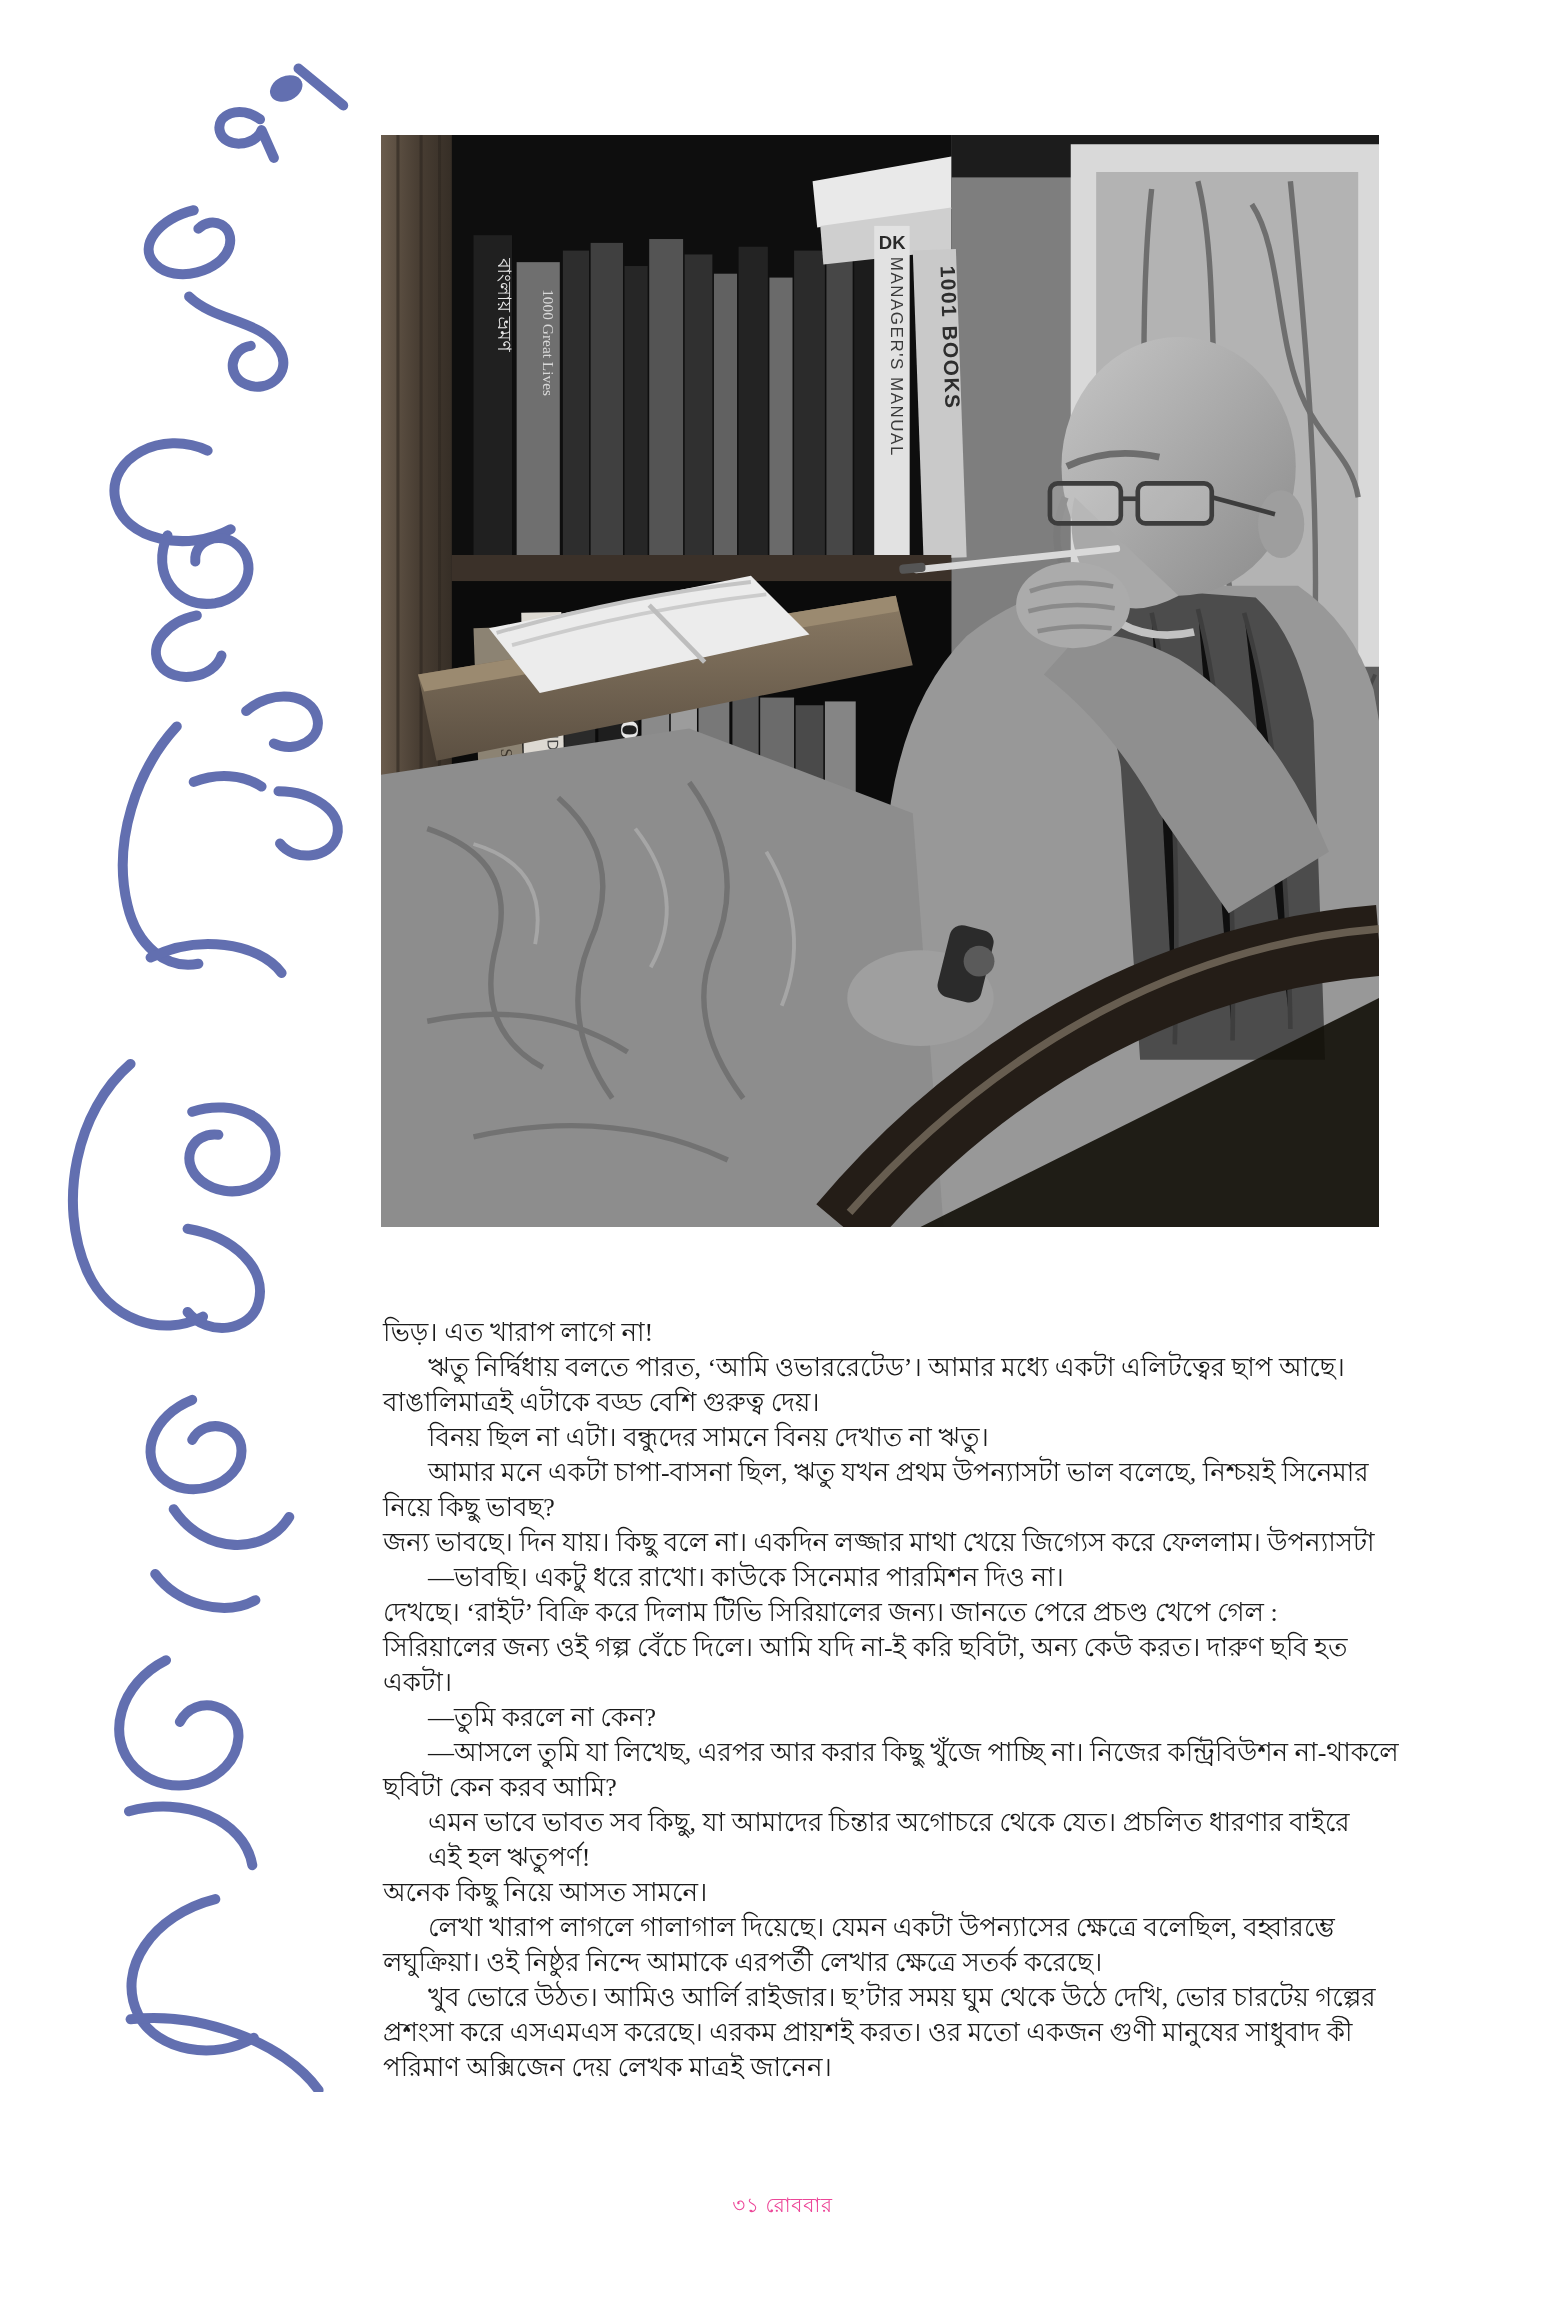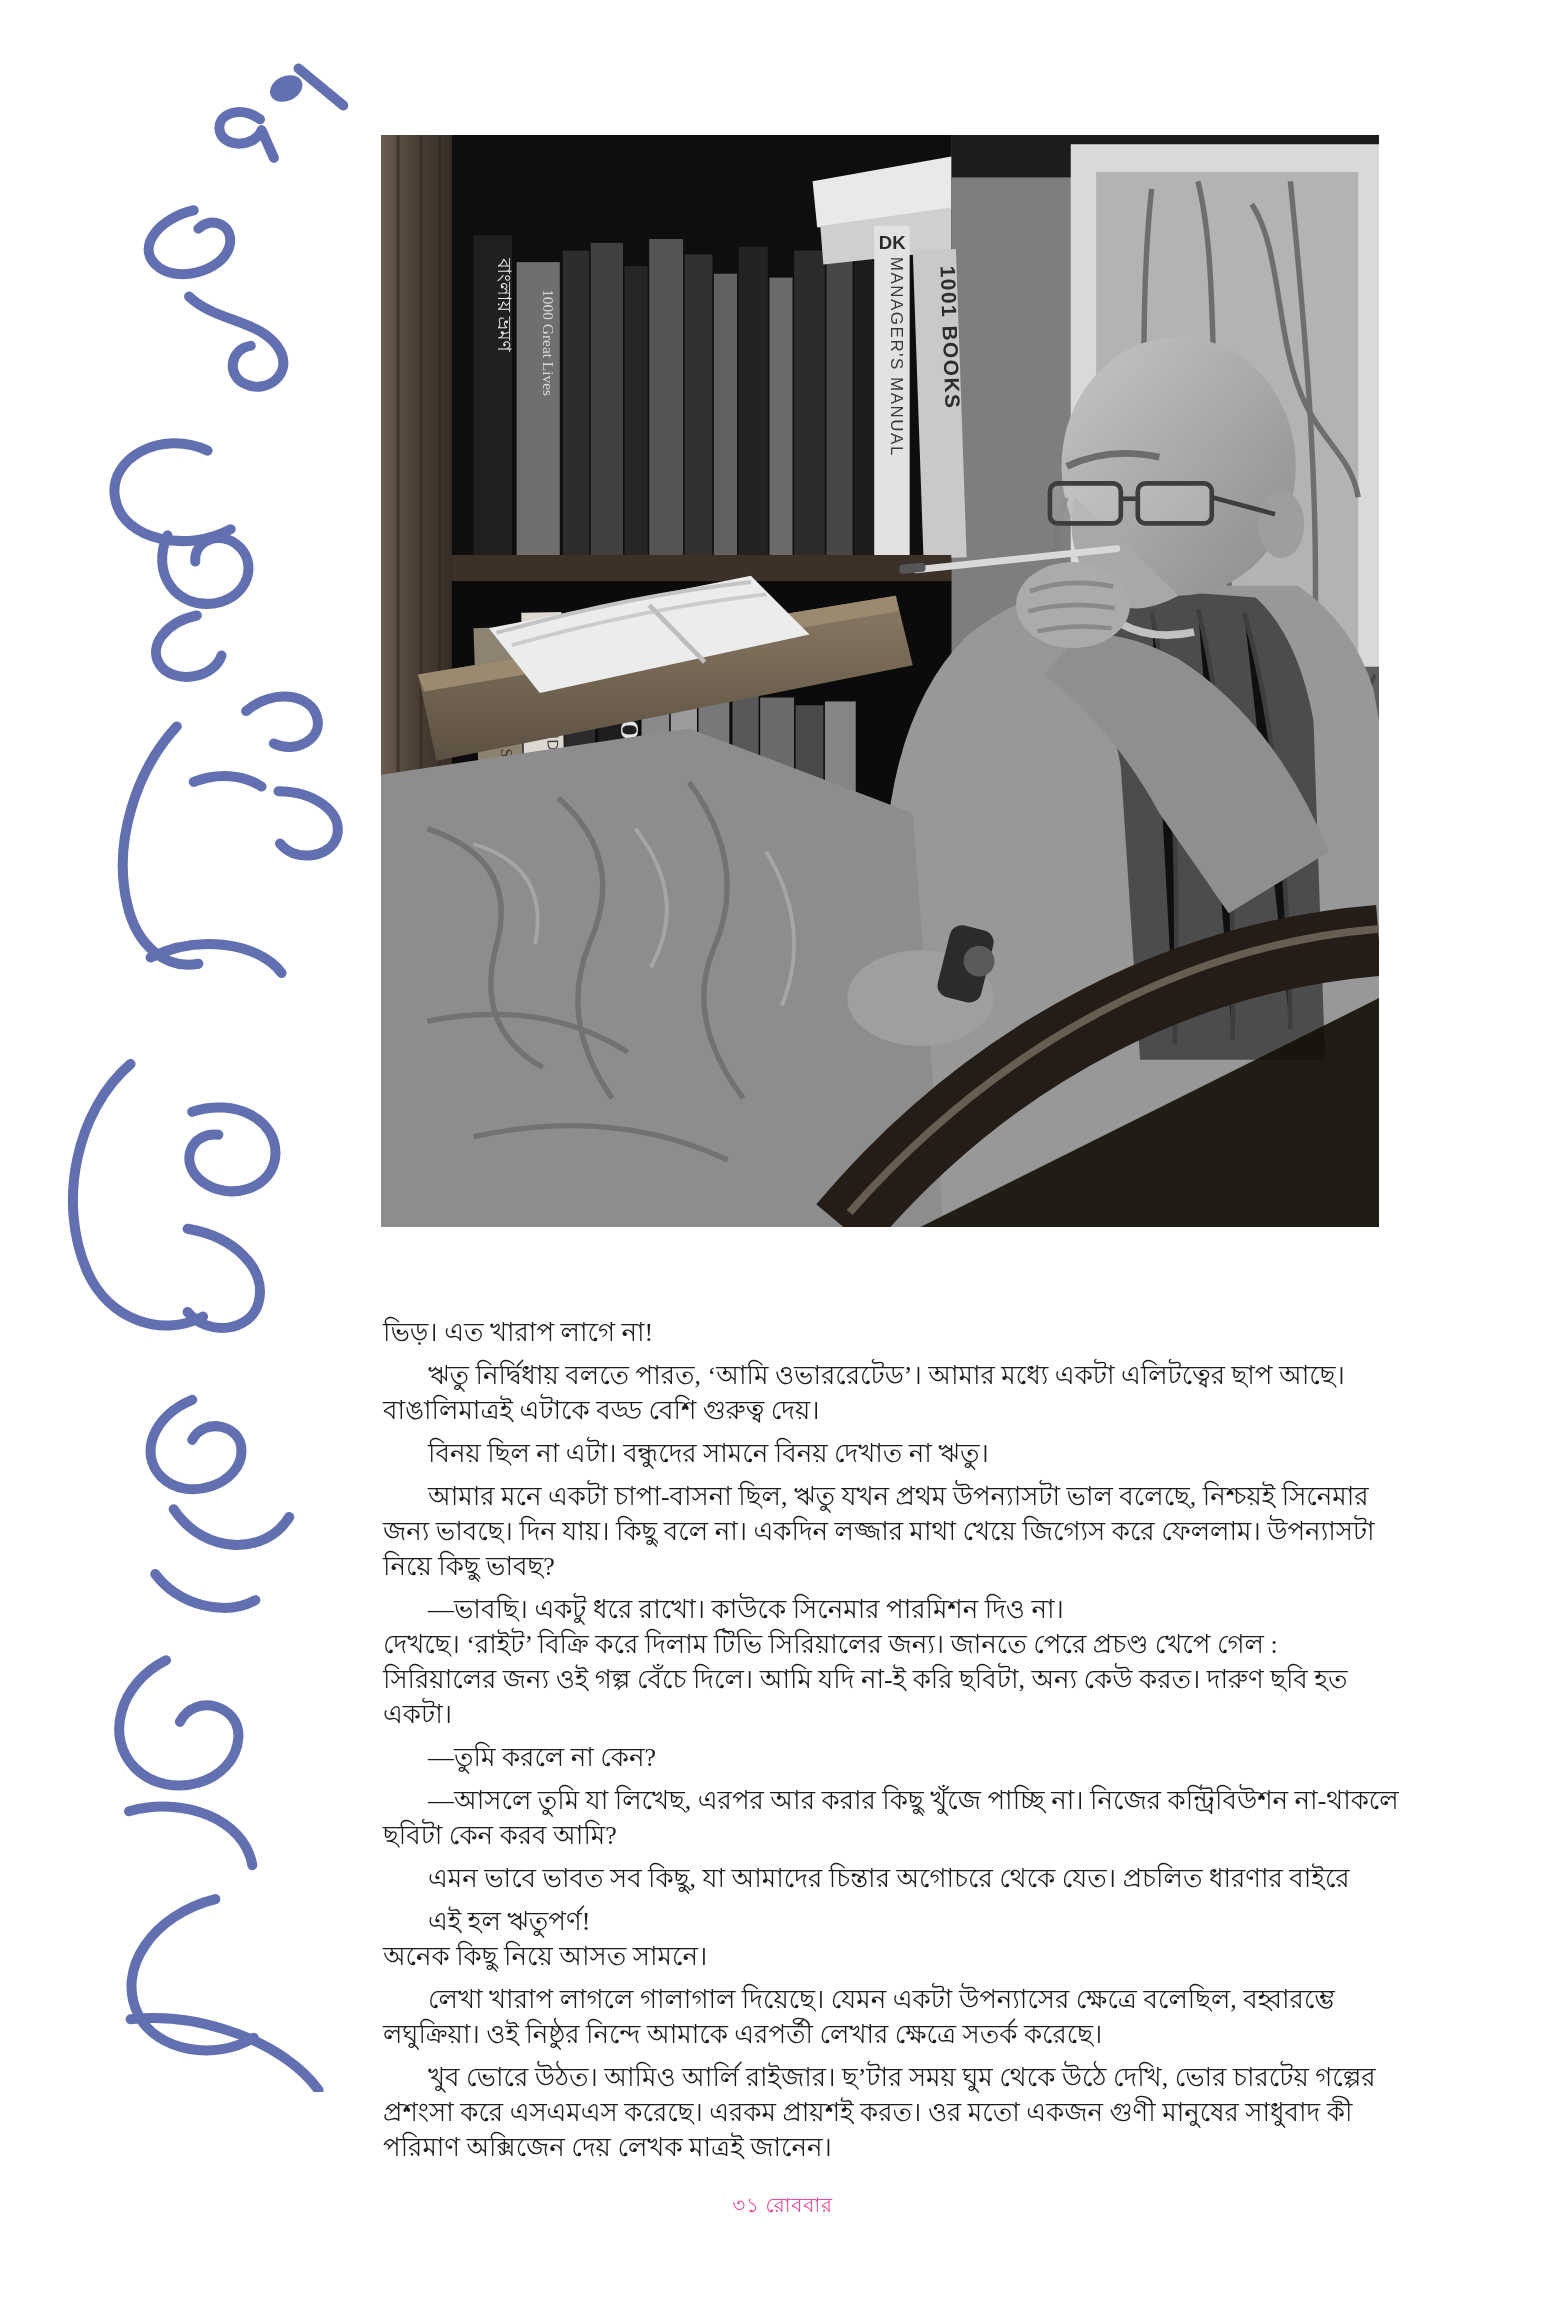--- a/index.html
+++ b/index.html
@@ -8,21 +8,21 @@
   
   .handwriting{position:absolute;left:15.4px;top:42px;width:339px;height:2050px;}
   
   .photo{position:absolute;left:381px;top:135px;width:998px;height:1092px;
          background:#141414;}
   .photo svg{width:100%;height:100%;display:block;}
   
   .article{position:absolute;left:383px;top:1315px;width:1102px;
            font-size:26px;line-height:35px;color:#1b1b1b;}
   .tline{white-space:nowrap;}
-  .ind{padding-left:45px;margin-top:8px;}
+  .ind{padding-left:45px;}
   
   .footer{position:absolute;top:2190px;left:0;width:100%;text-align:center;
           font-size:20px;color:#ec4899;letter-spacing:0.8px;}
 </style>
 </head>
 <body>
 
 <div class="page">
 
   <svg class="handwriting" viewBox="0 0 440 2660" fill="none" stroke="#5765ab" stroke-width="13" stroke-linecap="round" stroke-linejoin="round" opacity="0.93">
@@ -234,22 +234,22 @@
       </g>
     </svg>
   </div>
 
   <div class="article">
       <div class="tline">ভিড়। এত খারাপ লাগে না!</div>
       <div class="tline ind">ঋতু নির্দ্বিধায় বলতে পারত, ‘আমি ওভাররেটেড’। আমার মধ্যে একটা এলিটত্বের ছাপ আছে।</div>
       <div class="tline">বাঙালিমাত্রই এটাকে বড্ড বেশি গুরুত্ব দেয়।</div>
       <div class="tline ind">বিনয় ছিল না এটা। বন্ধুদের সামনে বিনয় দেখাত না ঋতু।</div>
       <div class="tline ind">আমার মনে একটা চাপা-বাসনা ছিল, ঋতু যখন প্রথম উপন্যাসটা ভাল বলেছে, নিশ্চয়ই সিনেমার</div>
+      <div class="tline">নিয়ে কিছু ভাবছ?</div>
       <div class="tline">জন্য ভাবছে। দিন যায়। কিছু বলে না। একদিন লজ্জার মাথা খেয়ে জিগ্যেস করে ফেললাম। উপন্যাসটা</div>
-      <div class="tline">নিয়ে কিছু ভাবছ?</div>
       <div class="tline ind">—ভাবছি। একটু ধরে রাখো। কাউকে সিনেমার পারমিশন দিও না।</div>
       <div class="tline">দেখছে। ‘রাইট’ বিক্রি করে দিলাম টিভি সিরিয়ালের জন্য। জানতে পেরে প্রচণ্ড খেপে গেল :</div>
       <div class="tline">সিরিয়ালের জন্য ওই গল্প বেঁচে দিলে। আমি যদি না-ই করি ছবিটা, অন্য কেউ করত। দারুণ ছবি হত</div>
       <div class="tline">একটা।</div>
       <div class="tline ind">—তুমি করলে না কেন?</div>
       <div class="tline ind">—আসলে তুমি যা লিখেছ, এরপর আর করার কিছু খুঁজে পাচ্ছি না। নিজের কন্ট্রিবিউশন না-থাকলে</div>
       <div class="tline">ছবিটা কেন করব আমি?</div>
       <div class="tline ind">এমন ভাবে ভাবত সব কিছু, যা আমাদের চিন্তার অগোচরে থেকে যেত। প্রচলিত ধারণার বাইরে</div>
       <div class="tline ind">এই হল ঋতুপর্ণ!</div>
       <div class="tline">অনেক কিছু নিয়ে আসত সামনে।</div>

